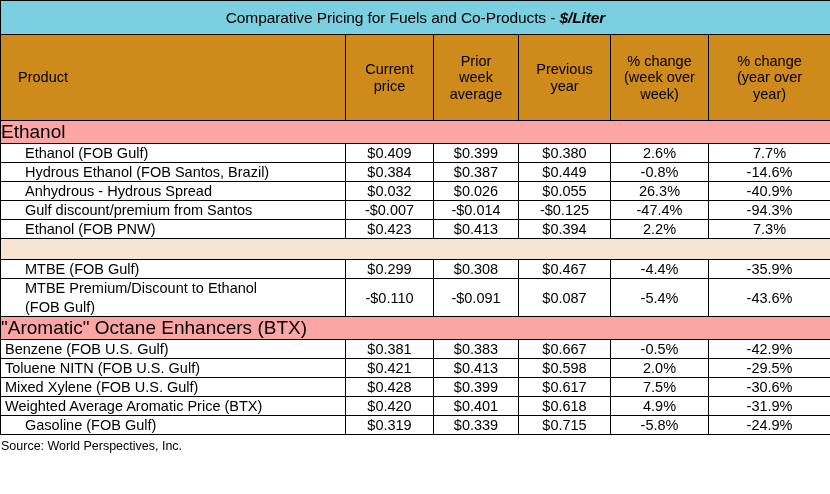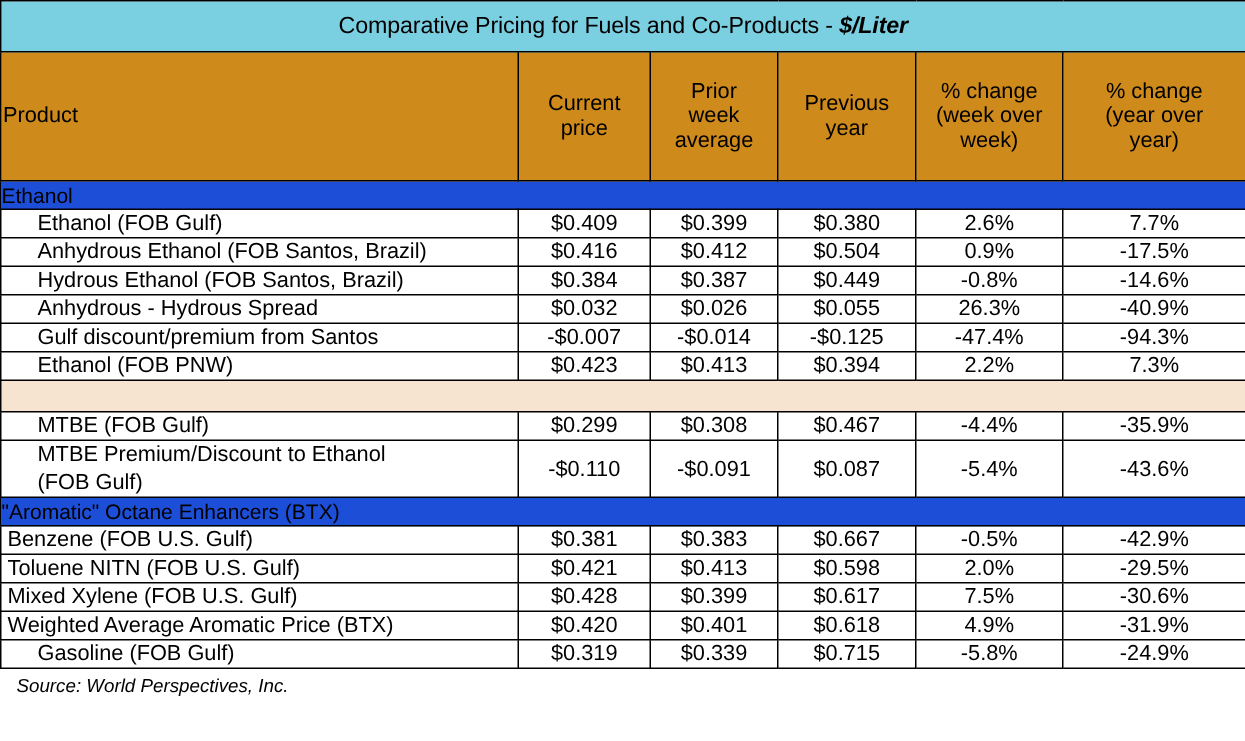--- a/index.html
+++ b/index.html
@@ -54,28 +54,28 @@
     height: 86px;
     vertical-align: middle;
     font-size: 14.5px;
     font-weight: bold;
     color: #000000;
     text-align: center;
     line-height: 1.12;
   }
   .hdr.product {
     text-align: left;
-    padding-left: 1px;
+    padding-left: 17px;
   }
 
   
   .section-row td {
-    background: #1d4ed8;
+    background: #fca5a5;
     height: 19px;
-    font-size: 14px;
+    font-size: 19px;
     font-weight: bold;
     color: #000000;
     padding-left: 7px;
     vertical-align: middle;
     white-space: nowrap;
   }
   .spacer-row td {
     background: #F6E3D0;
     height: 21px;
   }
@@ -104,23 +104,22 @@
   }
   .data-row.tall td.name {
     line-height: 1.25;
     white-space: normal;
     margin-top: 28px;
   }
 
   
   .source {
     margin-top: 4px;
-    padding-left: 11px;
+    padding-left: 1px;
     font-size: 12.5px;
-    font-style: italic;
     color: #000000;
   }
 </style>
 </head>
 <body>
 
 <div class="page">
 
   <table class="pricing">
     <colgroup>
@@ -153,28 +152,20 @@
 
       <tr class="data-row">
         <td class="name">Ethanol (FOB Gulf)</td>
         <td class="num">$0.409</td>
         <td class="num">$0.399</td>
         <td class="num">$0.380</td>
         <td class="num">2.6%</td>
         <td class="num">7.7%</td>
       </tr>
       <tr class="data-row">
-        <td class="name">Anhydrous Ethanol (FOB Santos, Brazil)</td>
-        <td class="num">$0.416</td>
-        <td class="num">$0.412</td>
-        <td class="num">$0.504</td>
-        <td class="num">0.9%</td>
-        <td class="num">-17.5%</td>
-      </tr>
-      <tr class="data-row">
         <td class="name">Hydrous Ethanol (FOB Santos, Brazil)</td>
         <td class="num">$0.384</td>
         <td class="num">$0.387</td>
         <td class="num">$0.449</td>
         <td class="num">-0.8%</td>
         <td class="num">-14.6%</td>
       </tr>
       <tr class="data-row">
         <td class="name">Anhydrous - Hydrous Spread</td>
         <td class="num">$0.032</td>

